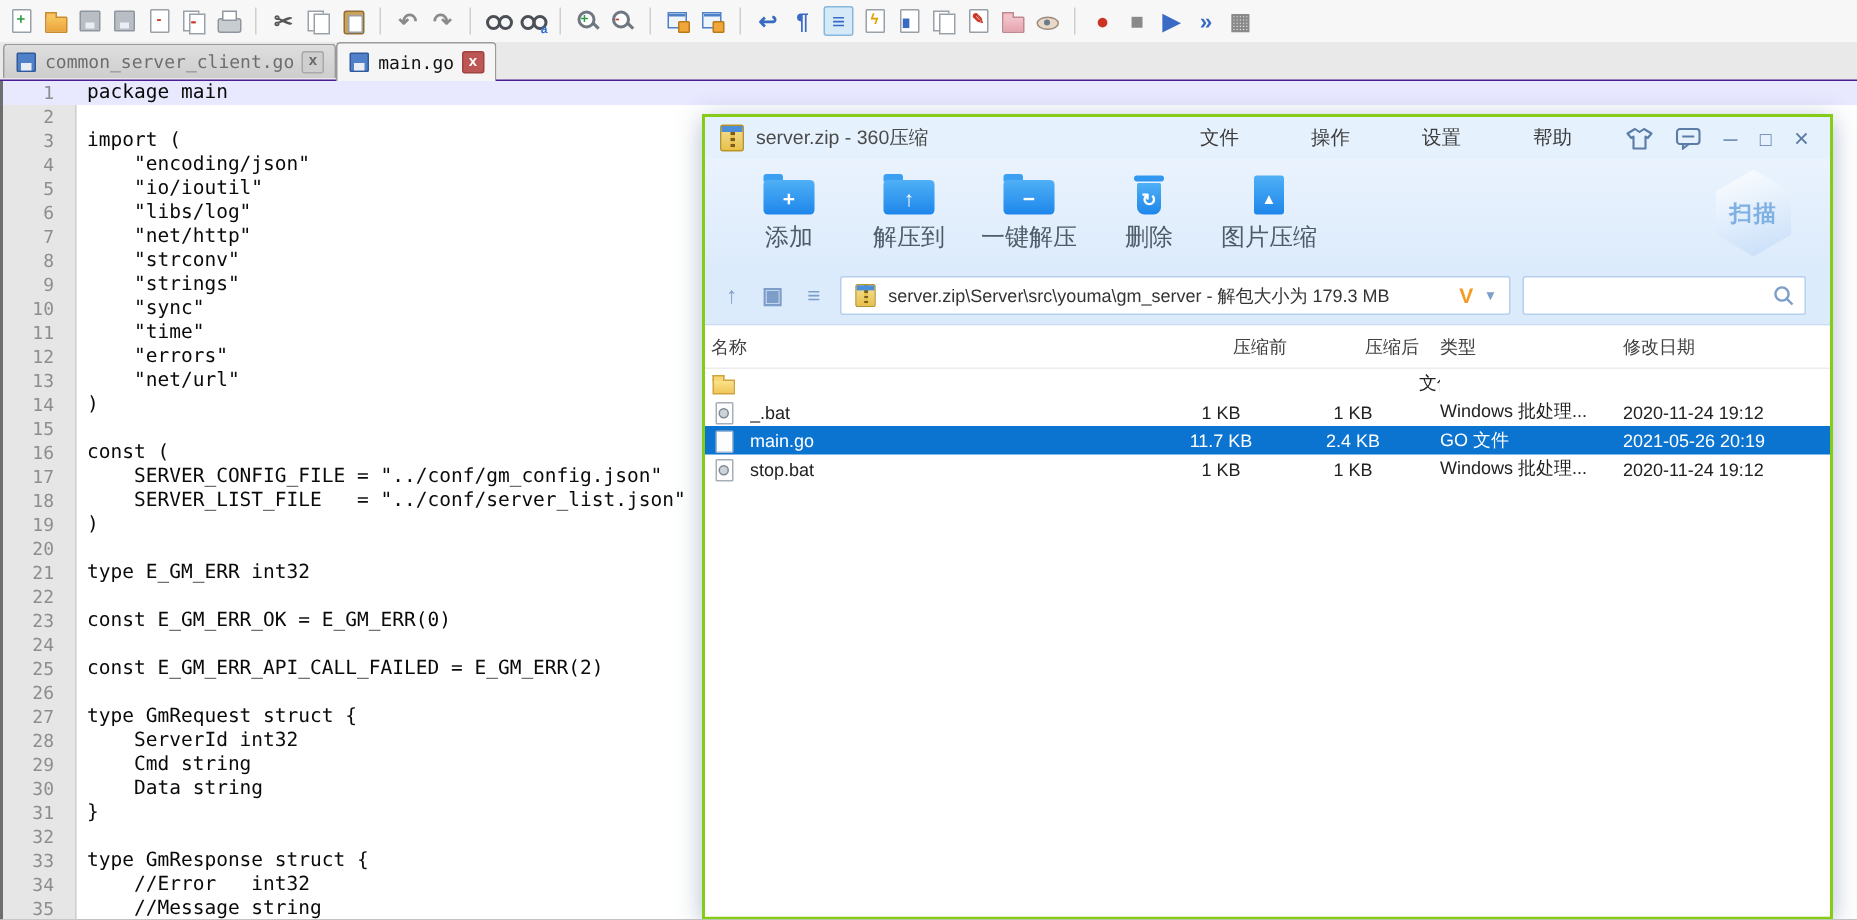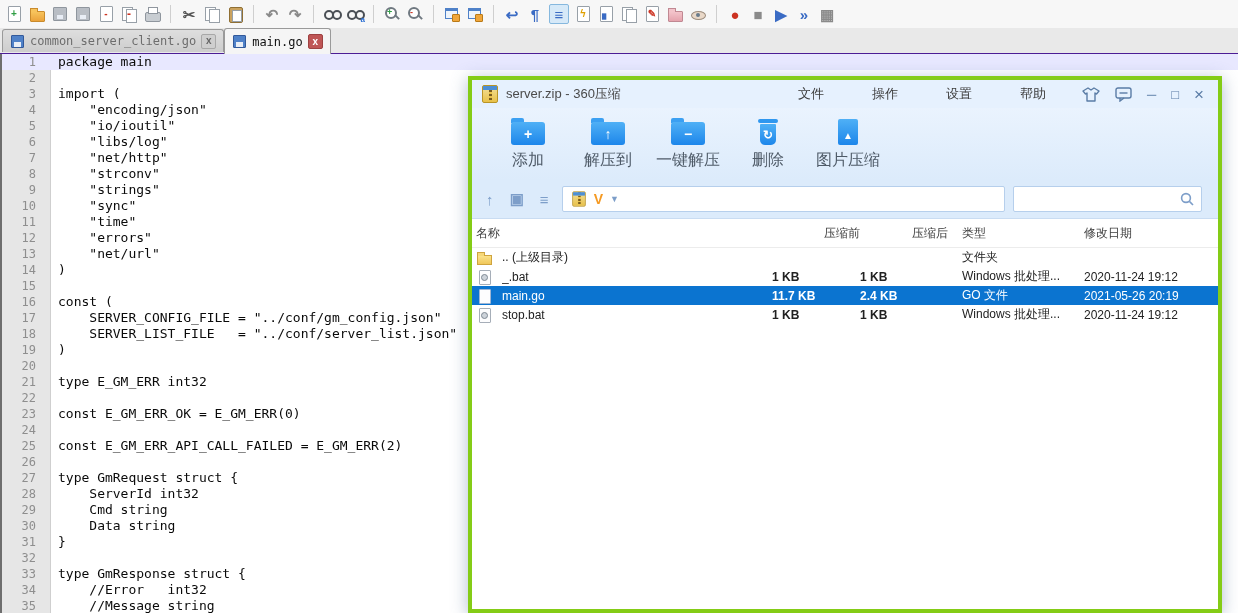--- a/index.html
+++ b/index.html
@@ -64,21 +64,21 @@
   .editor-area::before{content:"";position:absolute;left:0;top:0;width:2px;height:100%;background:#6e6e6e;z-index:3;}
   .gutter-bg{position:absolute;left:2px;top:0;width:48px;height:100%;background:#e6e6e6;border-right:1px solid #cfcfcf;}
   .code-lines{position:absolute;left:0;top:0;right:0;}
   .code-line{display:flex;height:16px;line-height:16px;font-family:"DejaVu Sans Mono",monospace;
              font-size:13px;white-space:pre;position:relative;}
   .gut{width:36px;text-align:right;color:#8e8e8e;font-size:12px;flex:none;}
   .ctx{padding-left:22px;color:#0a0a0a;}
 
   
   .zipwin{position:absolute;left:468px;top:76px;width:754px;height:537px;background:#fff;
-          border:4px solid #84cc16;box-shadow:0 3px 16px rgba(80,110,150,.45);
+          border:2px solid #84cc16;box-shadow:0 3px 16px rgba(80,110,150,.45);
           display:flex;flex-direction:column;box-sizing:border-box;}
   .ztitle{height:28px;flex:none;background:#e6f1fe;display:flex;align-items:center;padding:0 10px;gap:8px;}
   .ztitle-text{font-size:13px;color:#4a4a4a;}
   .zmenus{margin-left:auto;display:flex;gap:48px;font-size:13px;color:#3c3c3c;}
   .zmenus span{cursor:default;}
   .zctrl{display:flex;gap:15px;margin-left:28px;margin-right:4px;align-items:center;color:#5a7ca6;}
   .zctrl .wc{font-size:13px;line-height:1;cursor:default;}
   .wc.close{font-size:17px;}
 
   .zipfile{position:relative;width:16px;height:18px;background:linear-gradient(#f3e09a,#e8c14a);
@@ -129,21 +129,21 @@
          border-radius:2px;display:flex;align-items:center;padding:0 7px;margin-right:8px;box-sizing:border-box;}
   .zsearch input{border:none;outline:none;flex:1;font-size:12px;background:transparent;min-width:0;
          font-family:"Liberation Sans",sans-serif;}
 
   .zlist{flex:1;background:#fff;font-size:12px;color:#222;overflow:hidden;}
   .zhead{display:grid;grid-template-columns:296px 88px 88px 14px 122px 1fr;height:28px;
          align-items:center;border-bottom:1px solid #ececec;color:#404040;padding-left:4px;}
   .h-num{text-align:right;}
   .zrow{display:grid;grid-template-columns:26px 270px 88px 88px 14px 122px 1fr;height:19px;
         align-items:center;padding-left:4px;cursor:default;}
-  .c-num{text-align:left;font-weight:bold;}
+  .c-num{text-align:center;}
   .c-name,.c-type,.c-date{white-space:nowrap;overflow:hidden;}
   .fi{width:16px;height:16px;position:relative;display:inline-block;}
   .fi-folder::before{content:"";position:absolute;left:1px;top:5px;width:13px;height:8px;
       background:linear-gradient(#fbe289,#f0c75a);border:1px solid #cfa43e;}
   .fi-folder::after{content:"";position:absolute;left:1px;top:2px;width:6px;height:3px;
       background:#f6d879;border:1px solid #cfa43e;border-bottom:none;}
   .fi-doc::before{content:"";position:absolute;left:3px;top:1px;width:10px;height:13px;
       background:#fdfdfe;border:1px solid #9fb6d4;border-radius:1px;}
   .fi-bat::before{content:"";position:absolute;left:3px;top:1px;width:10px;height:13px;
       background:#fdfdfe;border:1px solid #a6aeb8;border-radius:1px;}
@@ -343,28 +343,30 @@
             <i class="zg">↻</i>
           </span>
         <span class="zlabel">删除</span>
       </div>
       <div class="zbtn">
         <span class="zico zimg">
             <i class="zg">▲</i>
           </span>
         <span class="zlabel">图片压缩</span>
       </div>
+      <div class="zscan">扫描</div>
     </div>
 
     <div class="zaddr">
       <span class="zaic">↑</span>
       <span class="zaic">▣</span>
       <span class="zaic">≡</span>
       <div class="zaddr-box">
         <span class="zipfile sm" style="transform:scale(.85);"></span>
+        <span class="zaddr-path">server.zip\Server\src\youma\gm_server - 解包大小为 179.3 MB</span>
         <span class="zv">V</span>
         <span class="zcaret">▼</span>
       </div>
       <div class="zsearch">
         <input placeholder="" style="">
         <svg width="14" height="14" viewBox="0 0 14 14">
           <circle cx="6" cy="6" r="4.4" fill="none" stroke="#7d9ec9" stroke-width="1.6"></circle>
           <line x1="9.4" y1="9.4" x2="13" y2="13" stroke="#7d9ec9" stroke-width="1.6"></line>
         </svg>
       </div>
@@ -375,21 +377,20 @@
         <span>名称</span>
         <span class="h-num">压缩前</span>
         <span class="h-num">压缩后</span>
         <span></span>
         <span>类型</span>
         <span>修改日期</span>
       </div>
       <div class="zrows">
           <div class="zrow">
             <span class="fi fi-folder"></span>
-            <span class="c-name">.. (上级目录)</span>
             <span class="c-num"></span>
             <span class="c-num"></span>
             <span class="c-sp"></span>
             <span class="c-type">文件夹</span>
             <span class="c-date"></span>
           </div>
           <div class="zrow">
             <span class="fi fi-bat"></span>
             <span class="c-name">_.bat</span>
             <span class="c-num">1 KB</span>

